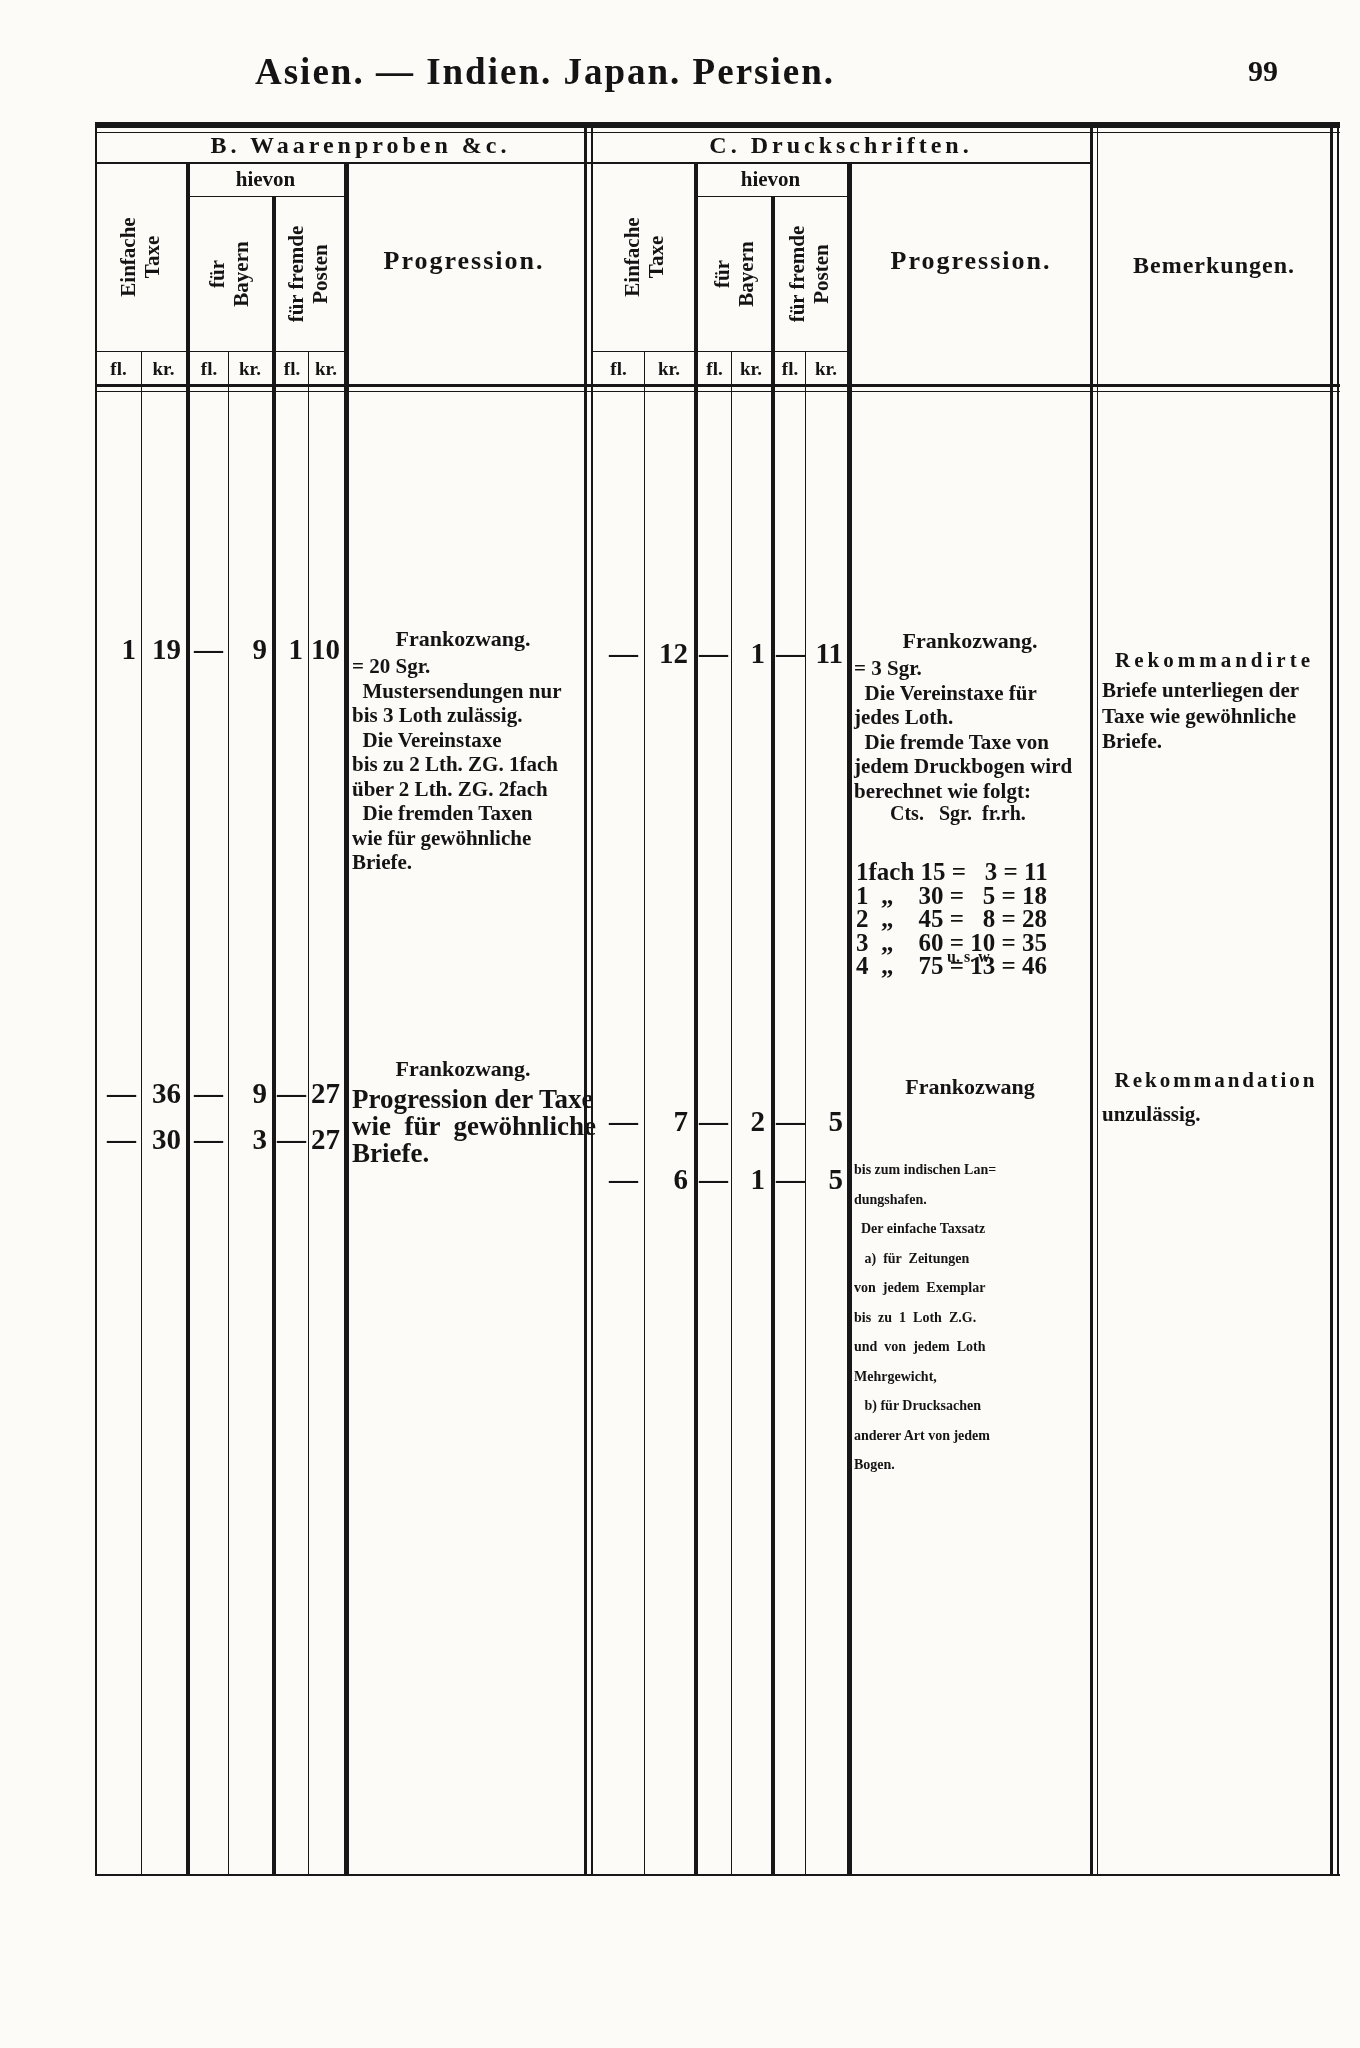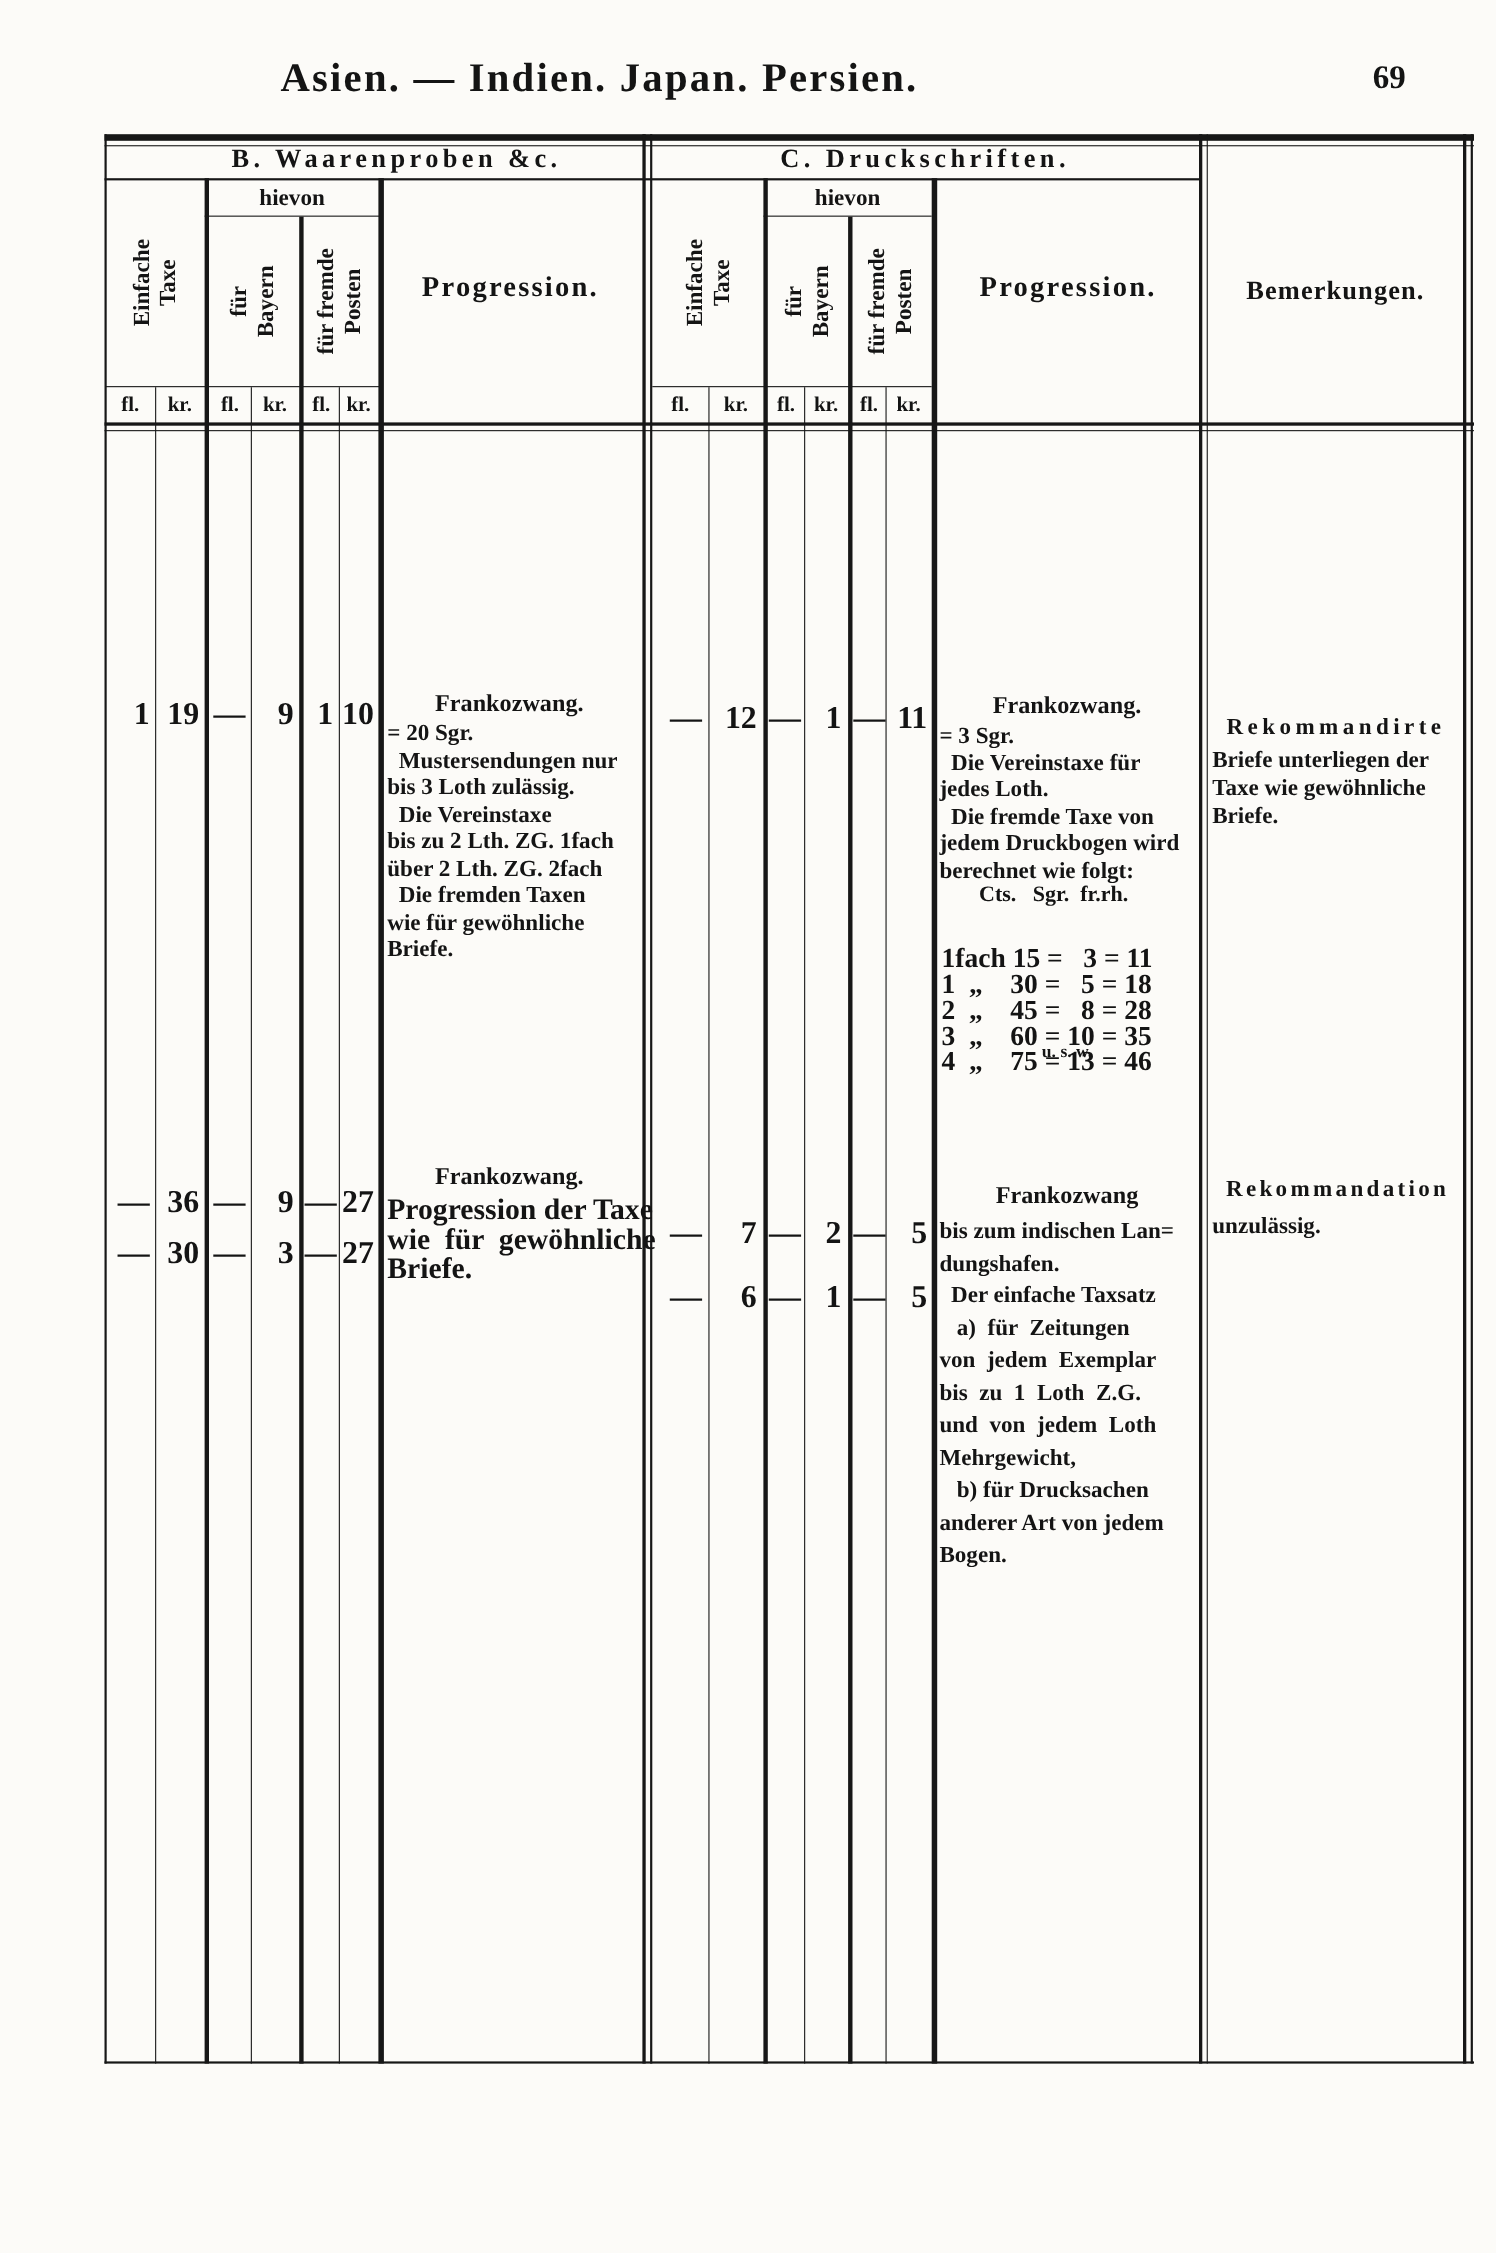--- a/index.html
+++ b/index.html
@@ -59,21 +59,21 @@
   }
   .blk{
     position:absolute;font-weight:bold;white-space:pre;
   }
   .blk.center{text-align:center;white-space:pre-line;}
 </style>
 </head>
 <body>
 
 <div class="page-title">Asien. — Indien.  Japan.  Persien.</div>
-<div class="page-num">69</div>
+<div class="page-num">99</div>
 
 <div class="hl" style="left:95px;top:122px;width:1245px;height:6px"></div>
 <div class="hl" style="left:95px;top:132px;width:1245px;height:1px"></div>
 <div class="hl" style="left:95px;top:162px;width:995px;height:2px"></div>
 <div class="hl" style="left:186px;top:196px;width:159px;height:1px"></div>
 <div class="hl" style="left:694px;top:196px;width:153px;height:1px"></div>
 <div class="hl" style="left:96px;top:351px;width:249px;height:1px"></div>
 <div class="hl" style="left:593px;top:351px;width:254px;height:1px"></div>
 <div class="hl" style="left:95px;top:384px;width:1245px;height:3px"></div>
 <div class="hl" style="left:95px;top:391px;width:1245px;height:1px"></div>
@@ -215,21 +215,21 @@
 <span class="num" style="left:733px;top:1162px;width:32px">1</span>
 <span class="num" style="left:776px;top:1162px;width:25px">—</span>
 <span class="num" style="left:807px;top:1162px;width:36px">5</span>
 
 <div class="blk center" style="left:350px;top:1056px;width:226px;font-size:22px">Frankozwang.</div>
 <div class="blk" style="left:352px;top:1086px;width:224px;font-size:27px;line-height:27px">Progression der Taxe
 wie  für  gewöhnliche
 Briefe.</div>
 
 <div class="blk center" style="left:852px;top:1074px;width:236px;font-size:22px">Frankozwang</div>
-<div class="blk" style="left:854px;top:1104px;width:234px;font-size:21px;line-height:29.5px">bis zum indischen Lan=
+<div class="blk" style="left:854px;top:1155px;width:234px;font-size:14px;line-height:29.5px">bis zum indischen Lan=
 dungshafen.
   Der einfache Taxsatz
    a)  für  Zeitungen
 von  jedem  Exemplar
 bis  zu  1  Loth  Z.G.
 und  von  jedem  Loth
 Mehrgewicht,
    b) für Drucksachen
 anderer Art von jedem
 Bogen.</div>

